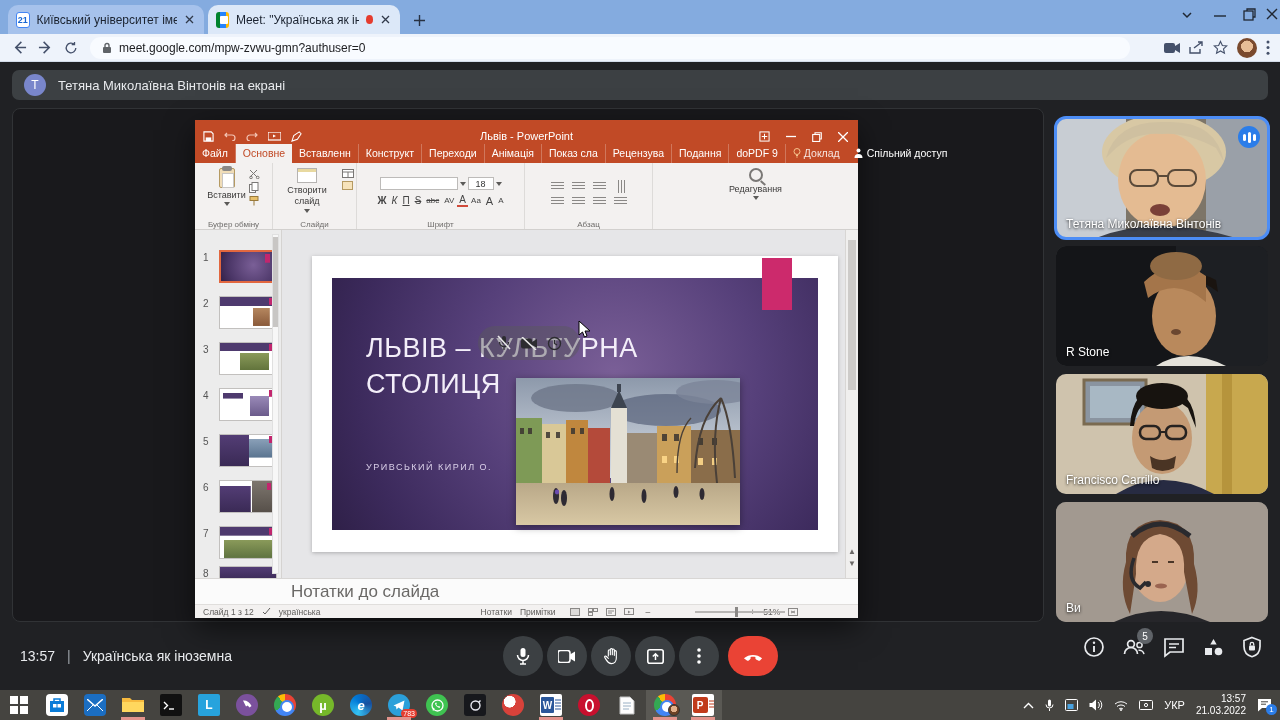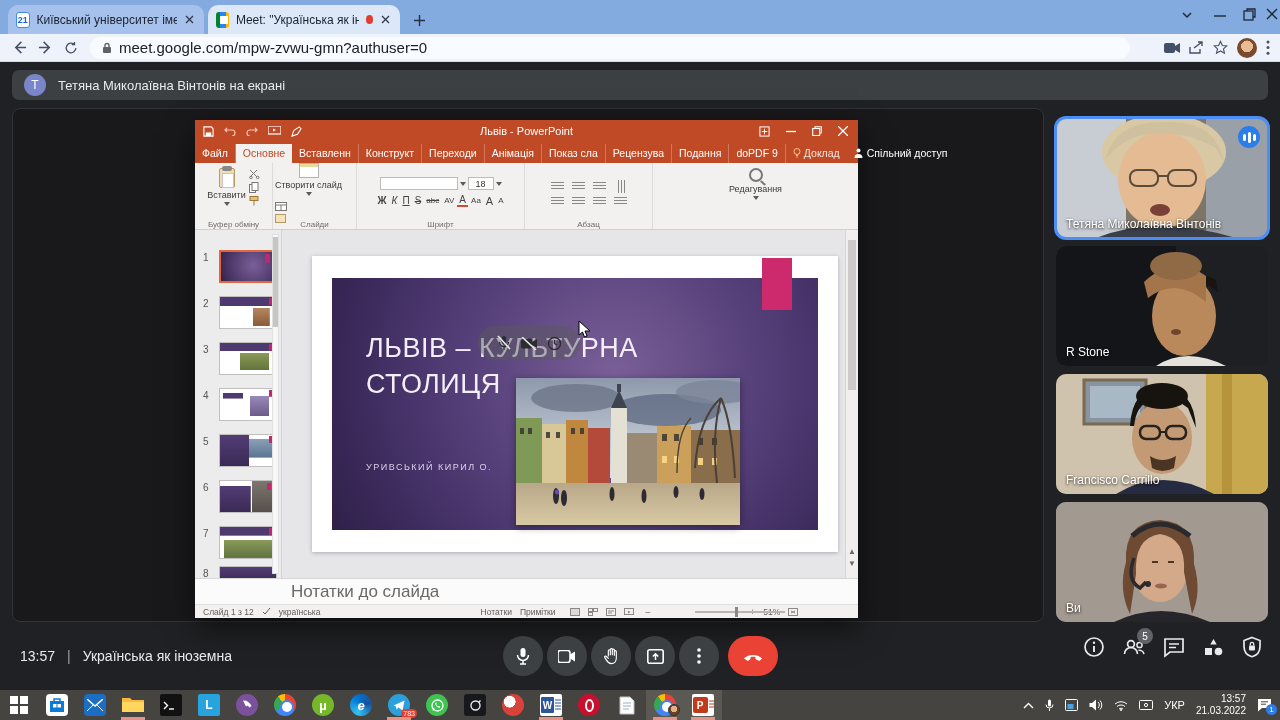--- a/index.html
+++ b/index.html
@@ -16,21 +16,21 @@
   .tab .title{white-space:nowrap;overflow:hidden;max-width:140px;}
   .fav-cal{width:16px;height:16px;background:#fff;border:1px solid #4285f4;border-radius:3px;color:#1967d2;font-size:9px;font-weight:bold;display:flex;align-items:center;justify-content:center;}
   .fav-meet{width:16px;height:16px;border-radius:3px;background:linear-gradient(90deg,#00832d 0 30%,#2684fc 30% 75%,#ffba00 75%);position:relative;}
   .fav-meet::after{content:"";position:absolute;left:4px;top:4px;width:8px;height:8px;background:#fff;border-radius:1px;}
   .recdot{width:9px;height:9px;border-radius:50%;background:#e53c2e;}
   .tab-x{width:15px;height:15px;border-radius:50%;display:flex;align-items:center;justify-content:center;color:#30394a;}
   .newtab{left:408px;top:9px;width:22px;height:22px;border-radius:50%;display:flex;align-items:center;justify-content:center;color:#273142;}
   .winctl{top:8px;color:#1f2733;}
   .toolbar{left:0;top:34px;width:1280px;height:28px;background:#eef3fb;border-bottom:1px solid #d3dce9;display:flex;align-items:center;}
   .navico{width:26px;height:26px;display:flex;align-items:center;justify-content:center;color:#44506a;}
-  .urlpill{margin-left:6px;width:1040px;height:22px;border-radius:11px;background:#f8fbff;display:flex;align-items:center;gap:7px;padding:0 12px;font-size:15px;color:#202124;}
+  .urlpill{margin-left:6px;width:1040px;height:22px;border-radius:11px;background:#f8fbff;display:flex;align-items:center;gap:7px;padding:0 12px;font-size:12px;color:#202124;}
   .tb-right{margin-left:auto;display:flex;align-items:center;gap:9px;padding-right:10px;color:#44506a;}
   .avatar-sm{width:20px;height:20px;border-radius:50%;background:radial-gradient(circle at 50% 42%,#e8bd96 0 38%,#7a4a2e 39% 100%);}
 
   
   .banner{left:12px;top:70px;width:1256px;height:30px;background:#3c4043;border-radius:7px;display:flex;align-items:center;gap:12px;padding:0 12px;}
   .banner .av{width:22px;height:22px;border-radius:50%;background:#7986cb;color:#fff;font-size:12px;display:flex;align-items:center;justify-content:center;}
   .banner .txt{color:#e8eaed;font-size:13px;}
   .sharetile{left:12px;top:108px;width:1032px;height:514px;background:#19191c;border:1px solid #313336;border-radius:8px;}
   .ptile{left:1056px;width:212px;height:120px;border-radius:10px;overflow:hidden;background:#3c4043;}
   .ptile .nm{position:absolute;left:10px;bottom:7px;color:#fff;font-size:12px;text-shadow:0 1px 3px rgba(0,0,0,.9);}
@@ -42,21 +42,21 @@
   .mb-left .sep{color:#9aa0a6;}
   .ctl{width:40px;height:40px;border-radius:50%;background:#3c4043;display:flex;align-items:center;justify-content:center;}
   .ctl-row{position:absolute;left:503px;top:14px;display:flex;gap:4px;}
   .hang{width:50px;height:40px;border-radius:20px;background:#ea4335;display:flex;align-items:center;justify-content:center;margin-left:5px;}
   .mb-right{position:absolute;right:18px;top:14px;display:flex;gap:17px;align-items:center;color:#e8eaed;}
   .mb-right .wrap{position:relative;}
   .badge5{position:absolute;right:-7px;top:-9px;min-width:16px;height:16px;border-radius:8px;background:#5f6368;color:#fff;font-size:10px;display:flex;align-items:center;justify-content:center;padding:0 3px;}
 
   
   .ppt{left:195px;top:120px;width:663px;height:498px;background:#f3f1f0;box-shadow:0 10px 28px rgba(0,0,0,.55);}
-  .ppt-title{height:22px;background:#c14a26;display:flex;align-items:center;color:#fff;}
+  .ppt-title{height:22px;background:#c14a26;display:flex;align-items:flex-end;color:#fff;}
   .qat{display:flex;align-items:center;gap:10px;padding-left:8px;width:200px;}
   .ppt-title .cap{flex:1;text-align:center;font-size:11px;}
   .ppt-title .ctls{width:200px;display:flex;justify-content:flex-end;align-items:center;gap:16px;padding-right:10px;}
   .ribtabs{height:21px;background:#c14a26;display:flex;align-items:flex-end;color:#fff;font-size:10.5px;}
   .rtab{padding:3px 7px 4px;white-space:nowrap;border-right:1px solid rgba(255,255,255,.25);}
   .rtab--active{background:#f3f1f0;color:#c14a26;border-right:none;}
   .rtab--share{margin-left:auto;border:none;display:flex;gap:4px;align-items:center;padding-right:10px;}
   .ribbon{height:67px;background:#f3f1f0;border-bottom:1px solid #d2d0ce;display:flex;}
   .rgroup{position:relative;border-right:1px solid #dddbd9;height:100%;padding:3px 2px 11px;display:flex;align-items:flex-start;justify-content:center;gap:3px;}
   .glabel{position:absolute;bottom:0;left:0;right:0;text-align:center;font-size:8px;color:#6e6c6a;}
@@ -342,21 +342,21 @@
             </span>
           <span>
               <svg width="10" height="10" viewBox="0 0 10 10">
                 <rect x="1" y="0.5" width="8" height="4" fill="#e8c06a" stroke="#9a7a3a"></rect>
                 <path d="M5 4.5v5" stroke="#9a7a3a"></path>
               </svg>
             </span>
         </div>
         <span class="glabel">Буфер обміну</span>
       </div>
-      <div class="rgroup" style="width:84px;flex-direction:column;">
+      <div class="rgroup" style="width:84px;">
         <div class="bigbtn">
           <span class="slideico"></span>
           <span style="text-align:center;line-height:1.2;">Створити слайд</span>
             <span class="caret"></span>
         </div>
         <div class="mini">
           <span>
               <svg width="12" height="9" viewBox="0 0 12 9">
                 <rect x="0.5" y="0.5" width="11" height="8" fill="#fff" stroke="#7a7876"></rect>
                 <path d="M0.5 3h11M6 3v5.5" stroke="#7a7876"></path>

